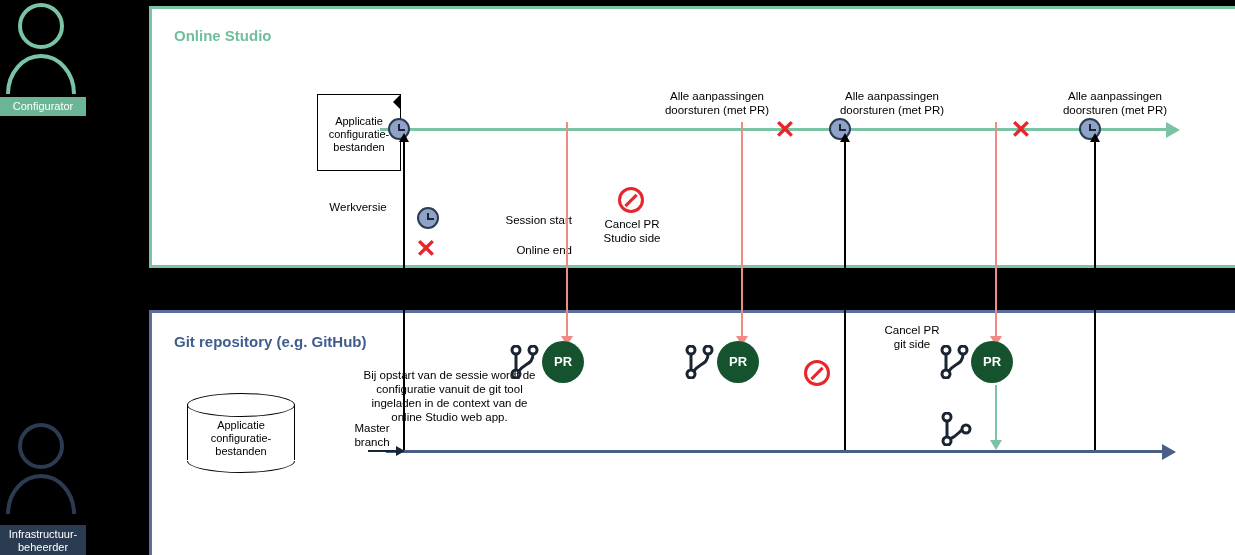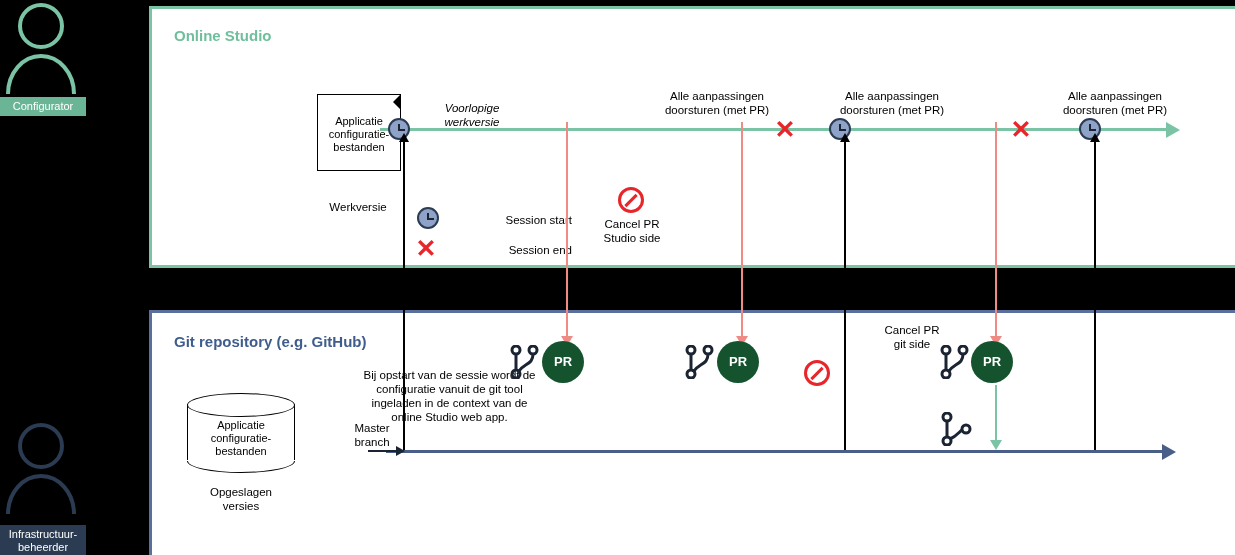--- a/index.html
+++ b/index.html
@@ -322,24 +322,22 @@
       <div class="doc-fold-inner"></div>
       <div class="doc-text">Applicatie
 configuratie-
 bestanden</div>
     </div>
     <div class="t" style="left:146px; top:191px; width:120px;">Werkversie</div>
 
     <div class="clock" style="left:265px; top:198px;"></div>
     <div class="t left" style="left:300px; top:204px; width:120px;">Session start</div>
     <div class="xmark" style="left:263px; top:228px;">✕</div>
-    <div class="t left" style="left:300px; top:234px; width:120px;">Session end</div>
-
-    <div class="t italic" style="left:265px; top:92px; width:110px;">Voorlopige
-werkversie</div>
+    <div class="t left" style="left:300px; top:234px; width:120px;">Online end</div>
+
 
     <div class="t" style="left:490px; top:80px; width:150px;">Alle aanpassingen
 doorsturen (met PR)</div>
     <div class="t" style="left:665px; top:80px; width:150px;">Alle aanpassingen
 doorsturen (met PR)</div>
     <div class="t" style="left:888px; top:80px; width:150px;">Alle aanpassingen
 doorsturen (met PR)</div>
 
     <div class="noentry" style="left:466px; top:178px;"></div>
     <div class="t" style="left:425px; top:208px; width:110px;">Cancel PR
@@ -359,22 +357,20 @@
     <div class="panel-title blue">Git repository (e.g. GitHub)</div>
 
     <div class="cyl" style="left:35px; top:80px;">
       <div class="cyl-body"></div>
       <div class="cyl-top"></div>
       <div class="cyl-bot"></div>
       <div class="cyl-text">Applicatie
 configuratie-
 bestanden</div>
     </div>
-    <div class="t" style="left:35px; top:172px; width:108px;">Opgeslagen
-versies</div>
 
     <div class="t" style="left:180px; top:55px; width:235px;">Bij opstart van de sessie wordt de
 configuratie vanuit de git tool
 ingeladen in de context van de
 online Studio web app.</div>
 
     <div class="t" style="left:182px; top:105px; width:0px;"></div>
     <div class="t" style="left:180px; top:105px; width:0;"></div>
     <div class="t" style="left:178px; top:105px; width:0;"></div>
     <div class="t" style="left:176px; top:105px; width:0;"></div>

